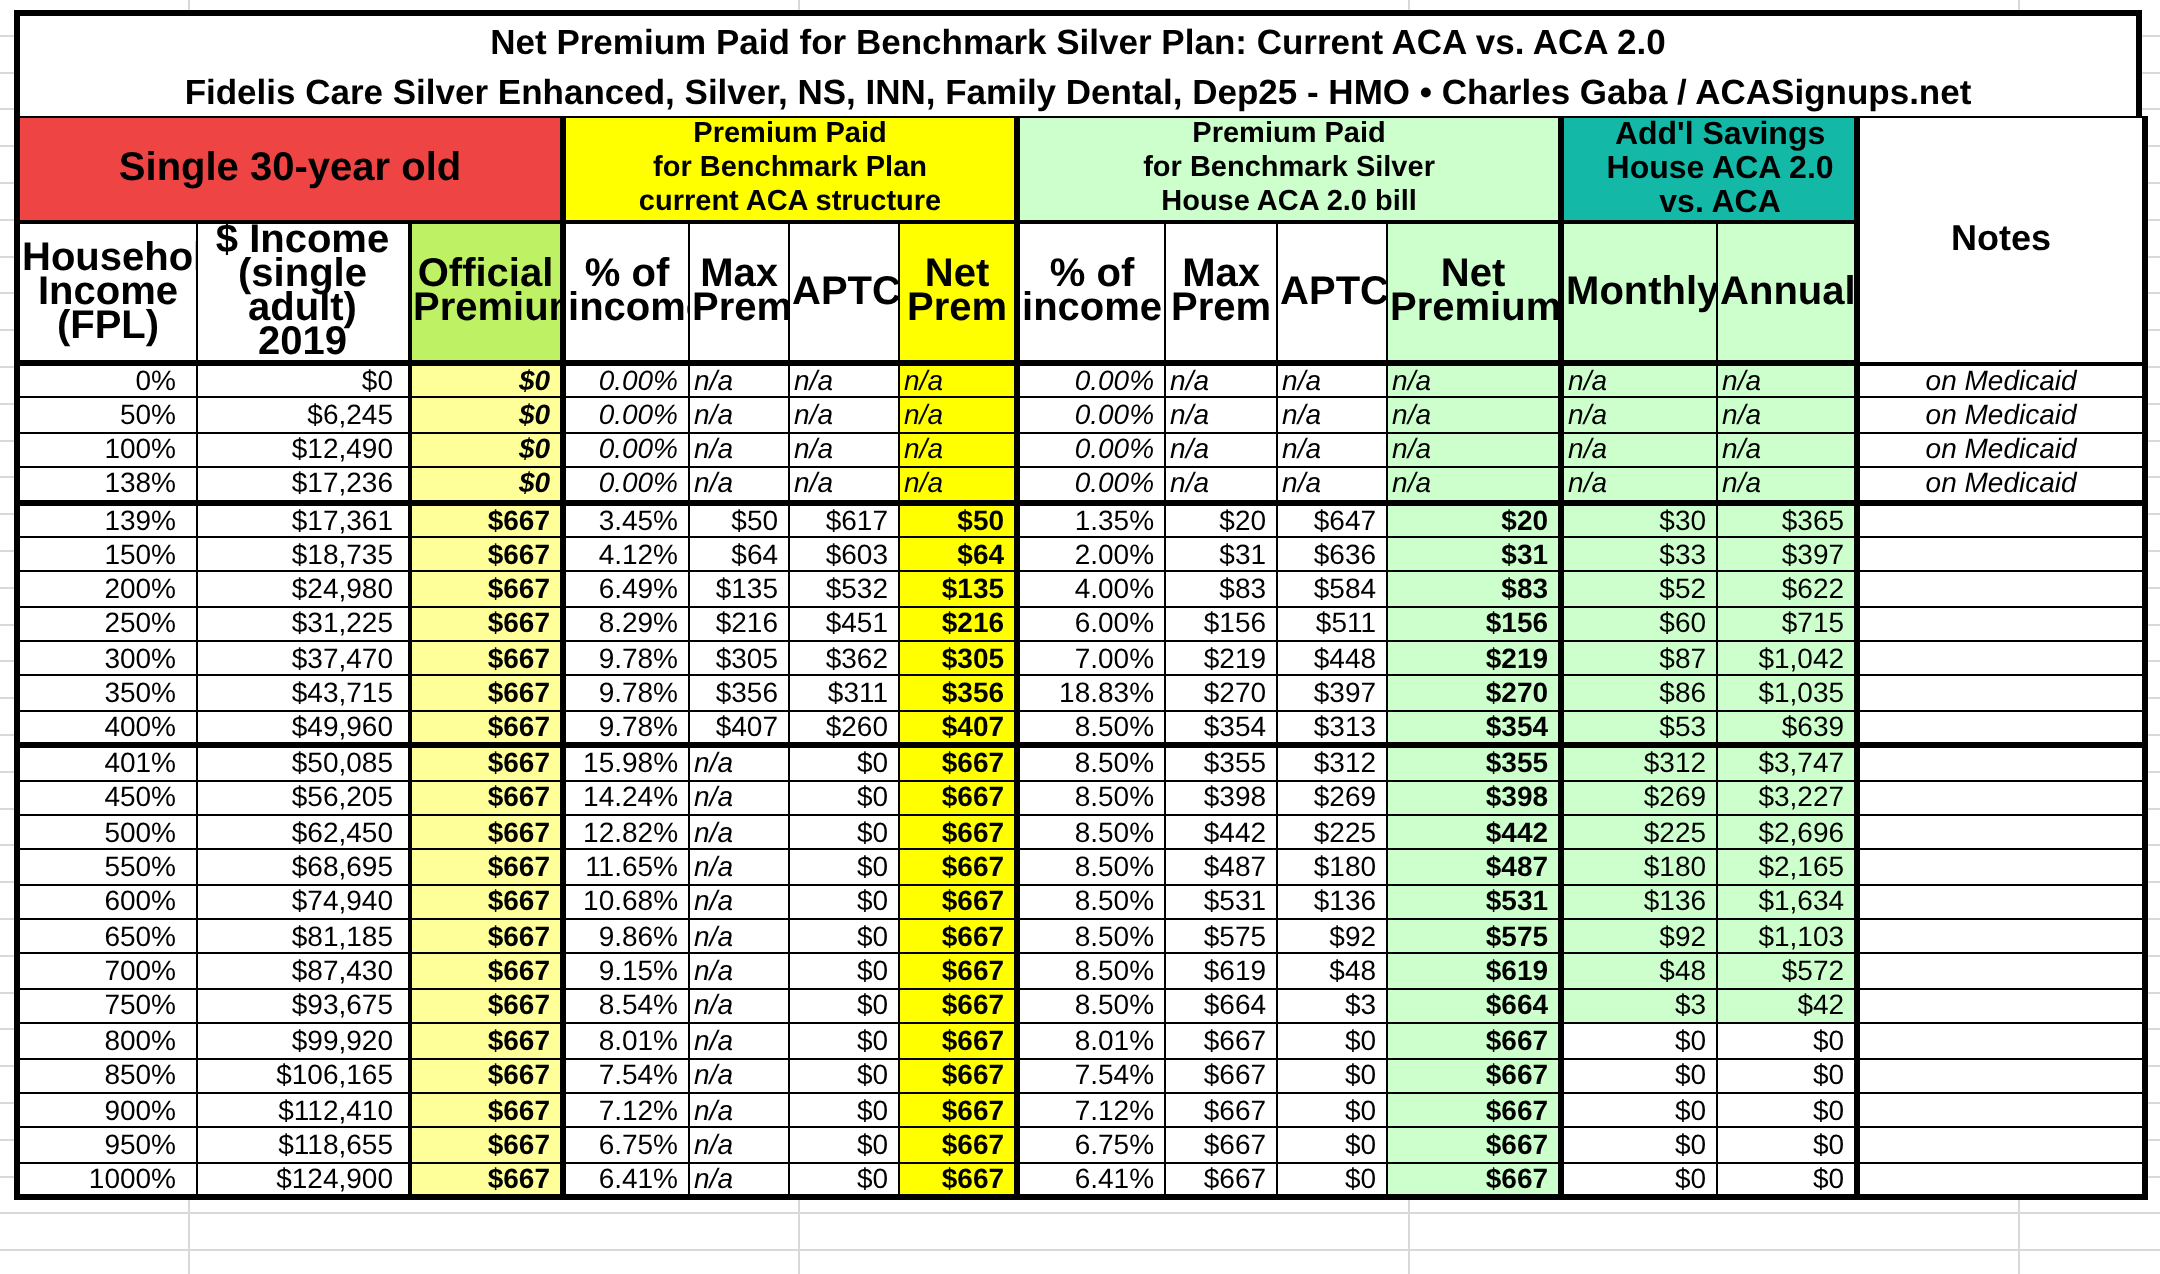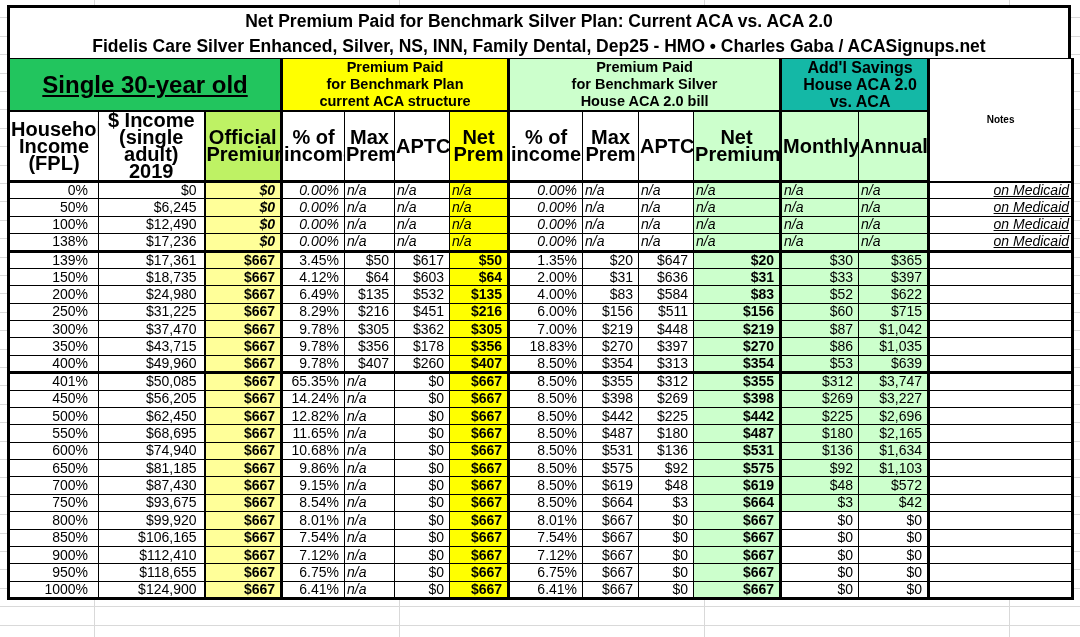--- a/index.html
+++ b/index.html
@@ -14,39 +14,39 @@
   .title-box{
     box-sizing:border-box;width:1064px;background:#fff;
     border:3px solid #000;border-bottom:none;
     text-align:center;font-weight:bold;font-size:17.5px;line-height:24.5px;padding-top:1px;
   }
   table{border-collapse:collapse;table-layout:fixed;width:1064px;}
   th,td{box-sizing:border-box;border:1px solid #000;background:#fff;overflow:hidden;}
   th{font-weight:bold;white-space:pre-line;text-align:center;vertical-align:middle;font-size:20px;line-height:17px;padding:0 1px;}
   tr.grp-row th{height:51px;border-bottom-width:2px;}
   tr.col-row th{height:54px;border-bottom-width:3px;}
-  .gp-person{background:#22c55e;font-size:24px;text-decoration:underline;}
+  .gp-person{background:#ef4444;font-size:20px;}
   .gp-aca{background:#ffff00;font-size:14.5px;}
   .gp-aca2{background:#ccffcc;font-size:14.5px;}
   .gp-sav{background:#14b8a6;font-size:16px;padding-left:12px;}
-  .gp-notes{background:#fff;font-size:10px;}
+  .gp-notes{background:#fff;font-size:18px;}
   .h-off{background:#bef264;}
   .h-netA{background:#ffff00;}
   .h-grn{background:#ccffcc;}
   td{height:17.38px;font-size:14px;line-height:15px;text-align:right;padding:0 5px 0 2px;vertical-align:middle;}
   .fpl{padding-right:10px;}
   .inc{padding-right:7px;}
   .off{background:#ffff99;font-weight:bold;}
   .netA{background:#ffff00;font-weight:bold;}
   .netB{background:#ccffcc;font-weight:bold;}
   .grn{background:#ccffcc;}
   .bold{font-weight:normal;}
   .ital{font-style:italic;}
   .na{font-style:italic;font-weight:normal;text-align:left;padding:0 2px;}
-  .note{font-style:italic;padding:0 2px;text-decoration:underline;}
+  .note{text-align:center;font-style:italic;padding:0 2px;}
   .bR2{border-right-width:2px;}
   .bR3{border-right-width:3px;}
   th:first-child,td:first-child{border-left-width:3px;}
   th:last-child,td:last-child{border-right-width:3px;}
   tr.thick-top td{border-top-width:3px;margin-left:10px;}
   tbody tr:last-child td{border-bottom-width:3px;}
 </style>
 </head>
 <body>
 
@@ -258,21 +258,21 @@
           <td class="sav grn bold">$87</td>
           <td class="sav bR3 grn bold">$1,042</td>
           <td class="note"></td>
         </tr>
         <tr>
           <td class="fpl">350%</td>
           <td class="inc bR2">$43,715</td>
           <td class="off bR3">$667</td>
           <td class="pct">9.78%</td>
           <td class="num">$356</td>
-          <td class="num">$178</td>
+          <td class="num">$311</td>
           <td class="netA bR3">$356</td>
           <td class="pct">18.83%</td>
           <td class="num">$270</td>
           <td class="num">$397</td>
           <td class="netB bR3">$270</td>
           <td class="sav grn bold">$86</td>
           <td class="sav bR3 grn bold">$1,035</td>
           <td class="note"></td>
         </tr>
         <tr>
@@ -288,21 +288,21 @@
           <td class="num">$313</td>
           <td class="netB bR3">$354</td>
           <td class="sav grn bold">$53</td>
           <td class="sav bR3 grn bold">$639</td>
           <td class="note"></td>
         </tr>
         <tr class="thick-top">
           <td class="fpl">401%</td>
           <td class="inc bR2">$50,085</td>
           <td class="off bR3">$667</td>
-          <td class="pct">65.35%</td>
+          <td class="pct">15.98%</td>
           <td class="num na">n/a</td>
           <td class="num">$0</td>
           <td class="netA bR3">$667</td>
           <td class="pct">8.50%</td>
           <td class="num">$355</td>
           <td class="num">$312</td>
           <td class="netB bR3">$355</td>
           <td class="sav grn bold">$312</td>
           <td class="sav bR3 grn bold">$3,747</td>
           <td class="note"></td>

